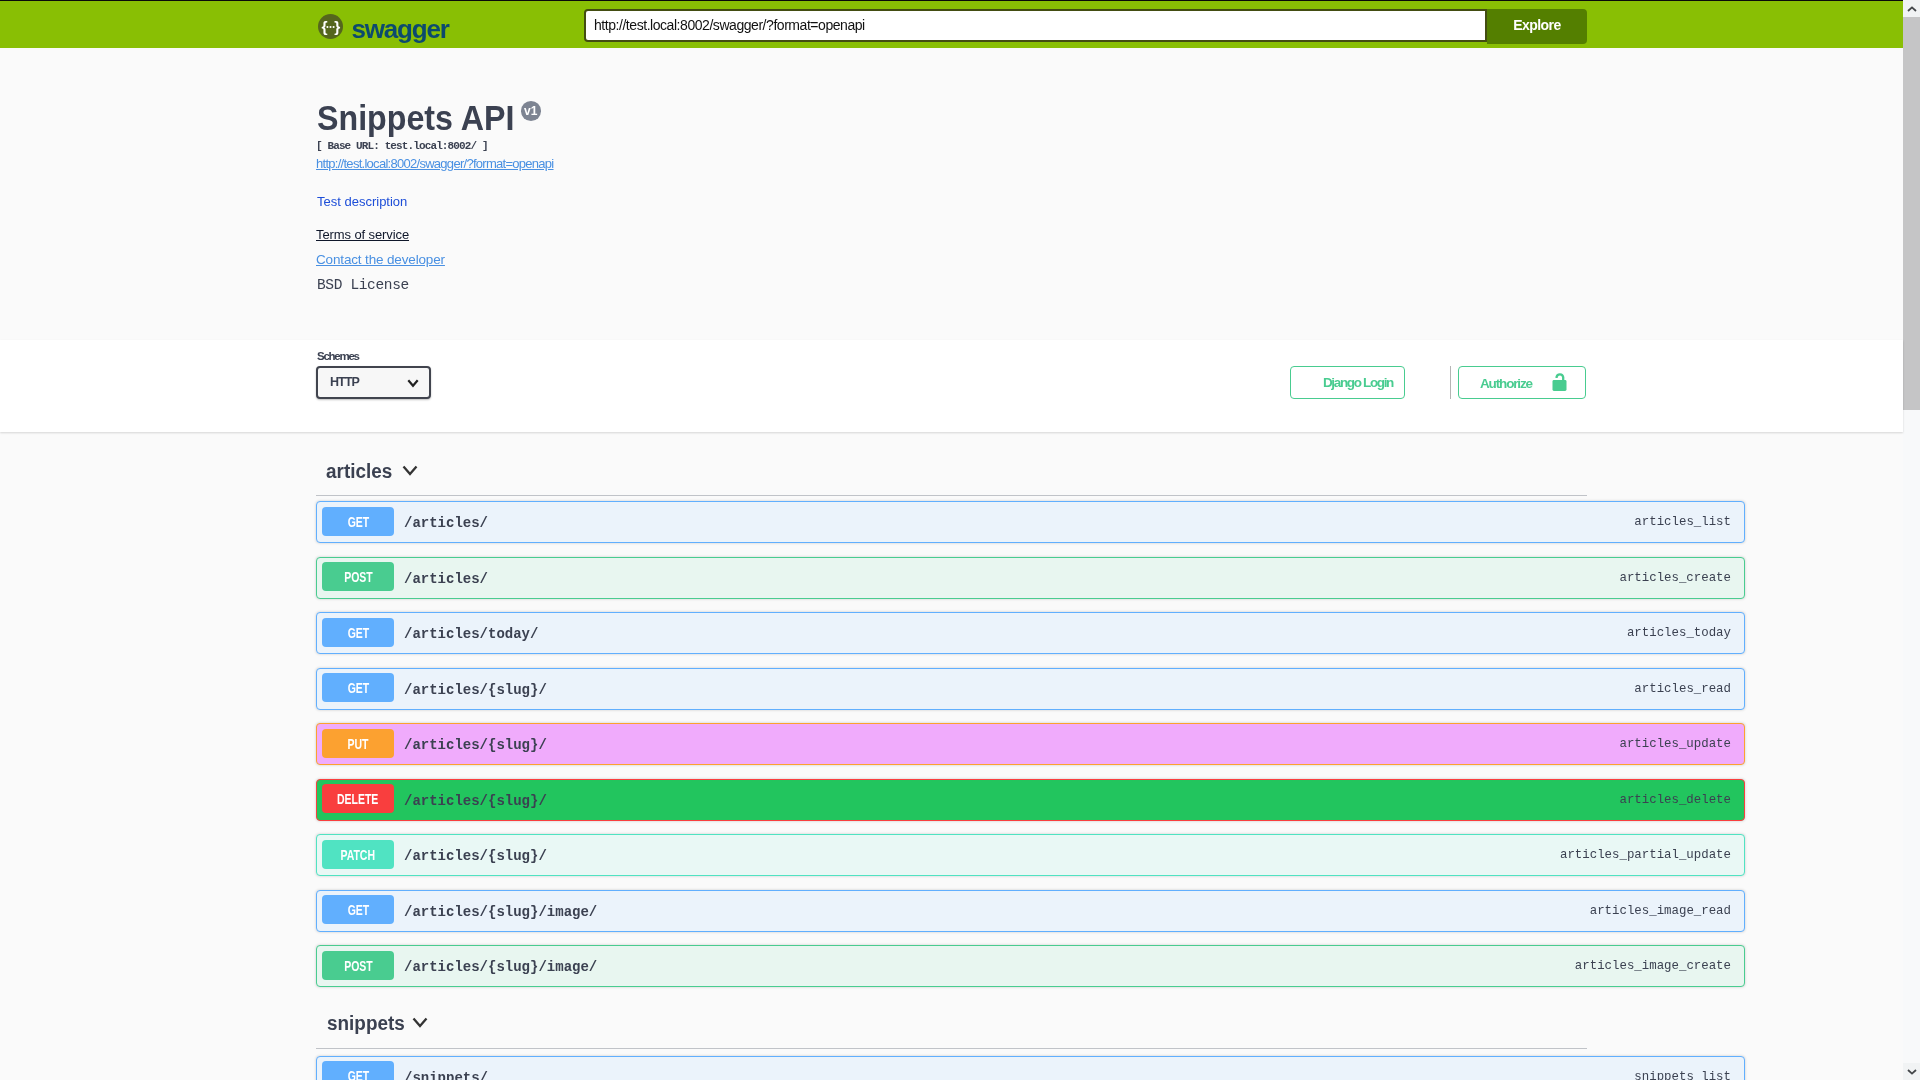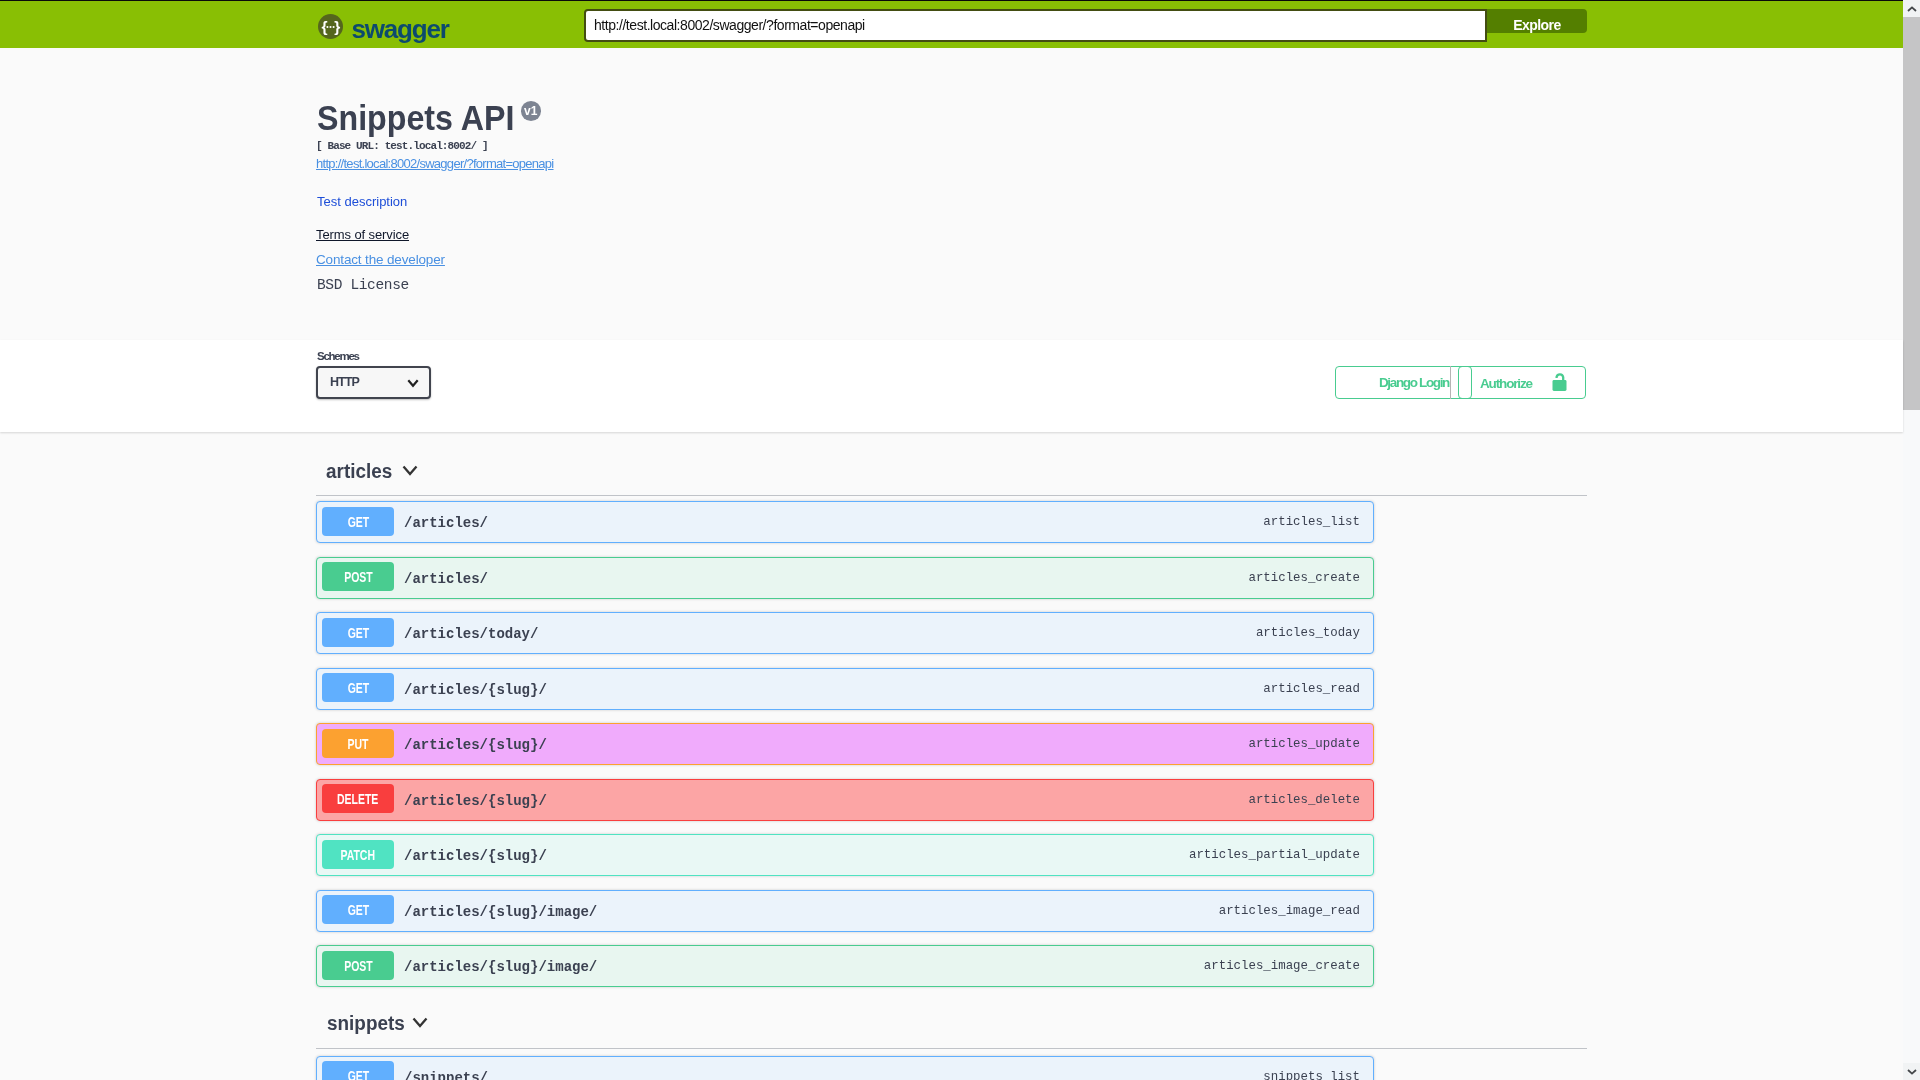--- a/index.html
+++ b/index.html
@@ -7,21 +7,21 @@
   body { background:#fafafa; font-family:"Liberation Sans", sans-serif; position:relative; }
   .abs { position:absolute; }
   .mono { font-family:"Liberation Mono", monospace; }
 
   
   #topline { left:0; top:0; width:1903px; height:1px; background:#0a0a0a; }
   #topbar { left:0; top:1px; width:1903px; height:47px; background:#89bf04; }
   #logotext { left:351.5px; top:14px; font-size:26px; font-weight:bold; color:#0c4a6e; letter-spacing:-1.2px; }
   #urlinput { left:584px; top:9px; width:903px; height:33px; background:#fff; border:2px solid #434d12; border-radius:4px 0 0 4px; }
   #urltext { left:594px; top:17px; font-size:14px; color:#111; letter-spacing:-0.45px; }
-  #explore { left:1487px; top:9px; width:100px; height:24px; background:#547f00; border-radius:0 4px 4px 0; color:#fff; font-weight:bold; font-size:14px; text-align:center; line-height:33px; letter-spacing:-0.55px; }
+  #explore { left:1487px; top:9px; width:100px; height:35px; background:#547f00; border-radius:0 4px 4px 0; color:#fff; font-weight:bold; font-size:14px; text-align:center; line-height:33px; letter-spacing:-0.55px; }
 
   
   #sb-track { left:1903px; top:0; width:17px; height:1080px; background:#f8f9fa; }
   .sb-btn { left:1903px; width:17px; height:17px; background:#f1f3f4; }
   #sb-thumb { left:1903px; top:17px; width:17px; height:393px; background:#c5c5c6; }
 
   
   #title { left:316.5px; top:97.8px; font-size:35px; font-weight:bold; color:#3b4151; transform:scaleX(0.92); transform-origin:left; }
   #vbadge { left:520.5px; top:101px; width:20.5px; height:20px; background:#7d8492; border-radius:50%; color:#fff; font-size:12px; font-weight:bold; text-align:center; line-height:20px; }
   #baseurl { left:316px; top:139.5px; font-size:11px; font-weight:600; color:#3b4151; letter-spacing:-0.88px; }
@@ -30,40 +30,40 @@
   #terms { left:316px; top:226.8px; font-size:13px; color:#0f172a; text-decoration:underline; letter-spacing:-0.1px; }
   #contact { left:316px; top:251.8px; font-size:13.5px; color:#4990e2; text-decoration:underline; letter-spacing:-0.15px; }
   #license { left:317px; top:277px; font-size:14.5px; color:#3b4151; letter-spacing:-0.35px;font-family:Liberation Mono, monospace; }
 
   
   #schemebar { left:0; top:340px; width:1903px; height:92px; background:#fff; box-shadow:0 1px 2px 0 rgba(0,0,0,0.15); }
   #schemelabel { left:317px; top:350px; font-size:11.5px; font-weight:bold; color:#3b4151; letter-spacing:-1.25px; }
   #schemesel { left:316px; top:366px; width:115px; height:33px; border:2px solid #41444e; border-radius:4px; background:#f7f7f7; box-shadow:0 1px 2px 0 rgba(0,0,0,0.25); }
   #schemetext { left:330px; top:374.5px; font-size:12.5px; font-weight:bold; color:#3b4151; letter-spacing:-0.95px; }
   .btn { border:1px solid #49cc90; border-radius:4px; color:#49cc90; font-weight:bold; font-size:13.5px; text-align:center; letter-spacing:-1.15px; }
-  #djbtn { left:1335px; top:366px; width:137px; height:33px; line-height:31px; letter-spacing:-1.35px;padding-left:21px; }
+  #djbtn { left:1290px; top:366px; width:115px; height:33px; line-height:31px; letter-spacing:-1.35px;padding-left:21px; }
   #sep { left:1450px; top:366px; width:1px; height:33px; background:#b5b5b5; }
   #authbtn { left:1458px; top:366px; width:128px; height:33px; }
   #authtext { left:1480px; top:375.5px; font-size:13.5px; font-weight:bold; color:#49cc90; letter-spacing:-1.15px; }
 
   
   .tagname { font-size:19.5px; font-weight:bold; color:#3b4151; transform:scaleX(0.97); transform-origin:left; }
   .divider { left:316px; width:1271px; height:1px; background:#c0c3c8; }
-  .opblock { left:316px; width:1058px; height:42px; border-radius:4px; border:1px solid; box-shadow:0 0 3px rgba(0,0,0,.19); }
+  .opblock { left:316px; width:1429px; height:42px; border-radius:4px; border:1px solid; box-shadow:0 0 3px rgba(0,0,0,.19); }
   .badge { position:absolute; left:5px; top:4.5px; width:72px; height:29px; border-radius:4px; color:#fff; font-weight:bold; font-size:15px; text-align:center; line-height:29.5px; }
   .badge span { display:inline-block; transform:scaleX(0.70); transform-origin:center; }
   .path { position:absolute; left:87px; top:13px; font-family:"Liberation Mono", monospace; font-size:14px; font-weight:600; color:#3b4151; }
   .opid { position:absolute; right:13px; top:13px; font-family:"Liberation Mono", monospace; font-size:12.4px; color:#3b4151; }
   .op-get    { background:#ebf3fb; border-color:#61affe; }
   .op-get    .badge { background:#61affe; }
   .op-post   { background:#e8f6f0; border-color:#49cc90; }
   .op-post   .badge { background:#49cc90; }
   .op-put    { background:#f0abfc; border-color:#fca130; }
   .op-put    .badge { background:#fca130; }
-  .op-del    { background:#fca5a5; border-color:#f93e3e; }
+  .op-del    { background:#22c55e; border-color:#f93e3e; }
   .op-del    .badge { background:#f93e3e; }
   .op-patch  { background:#e9f8f5; border-color:#50e3c2; }
   .op-patch  .badge { background:#50e3c2; }
 </style>
 </head>
 <body>
   <div id="topline" class="abs"></div>
   <div id="topbar" class="abs"></div>
   <svg class="abs" style="left:318px; top:13.5px;" width="25" height="25" viewBox="0 0 25 25">
     <circle cx="12.5" cy="12.5" r="12.5" fill="#55661d"></circle>

